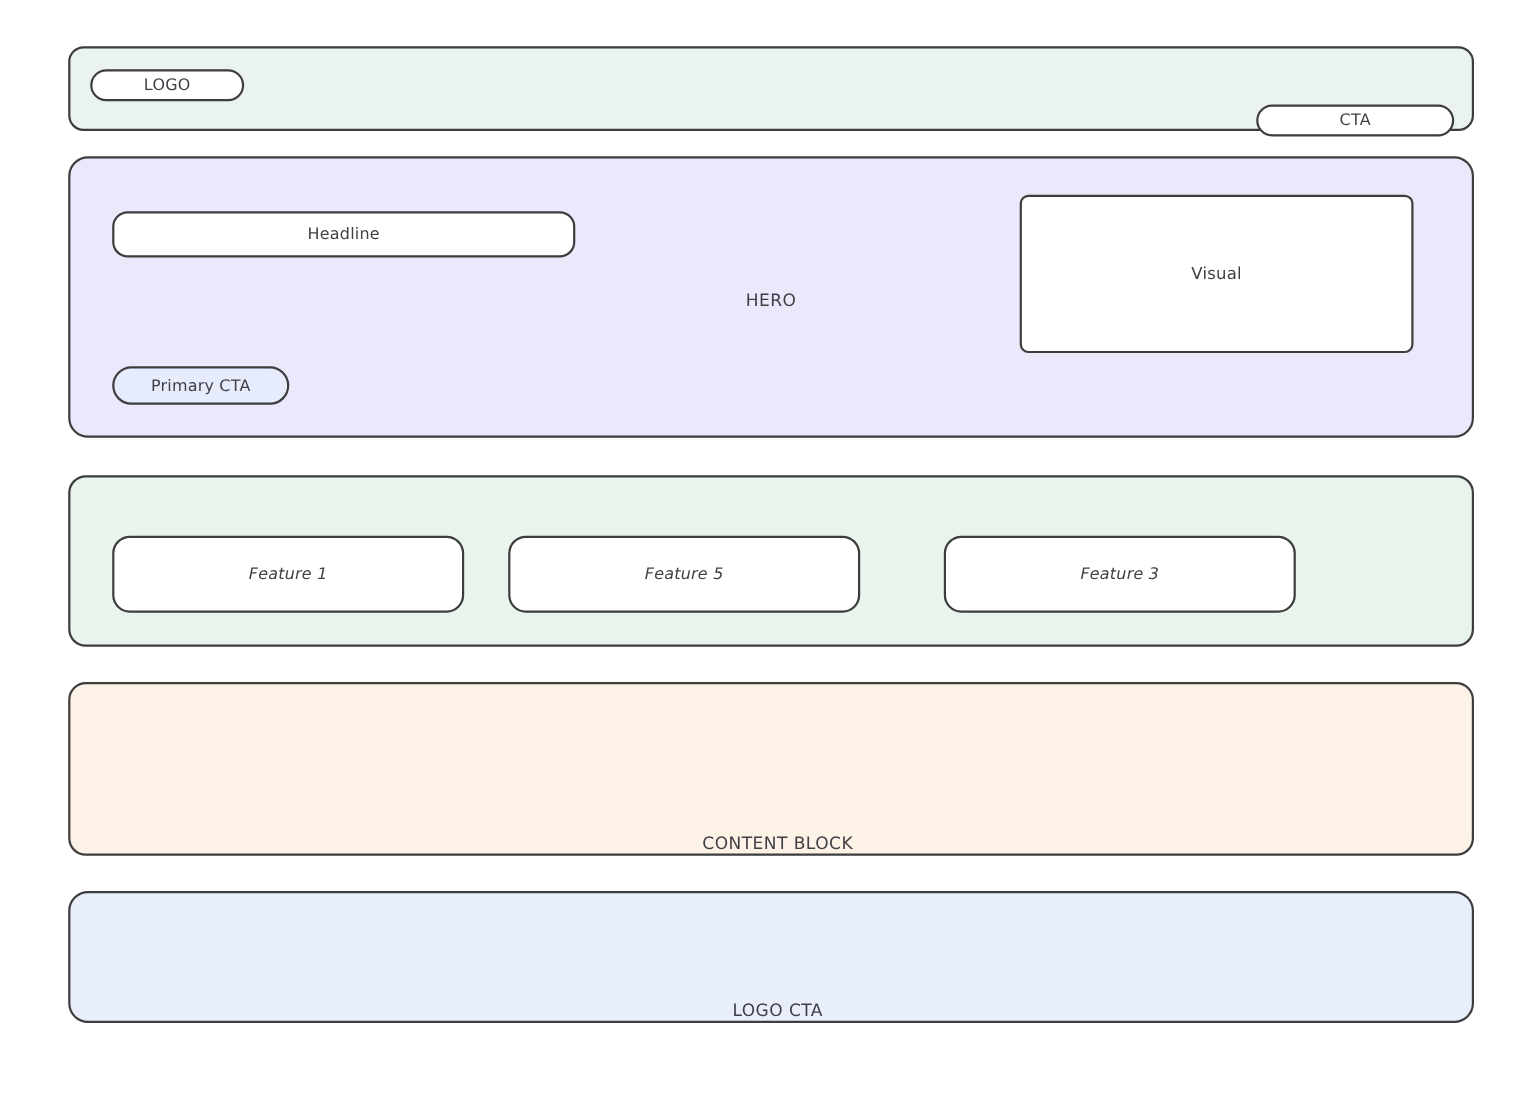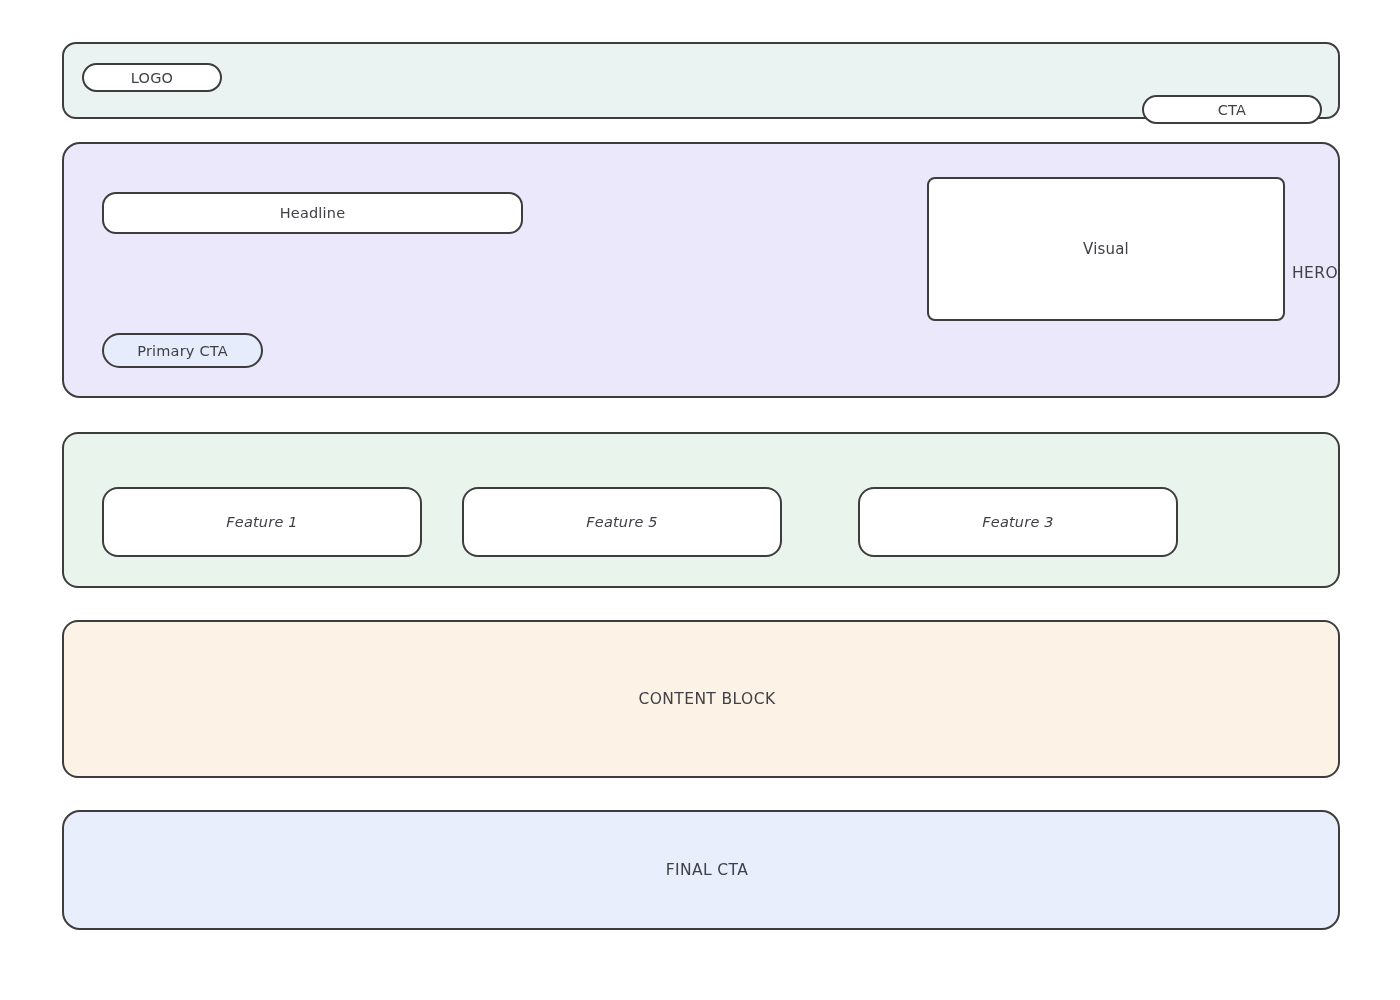--- a/index.html
+++ b/index.html
@@ -32,27 +32,27 @@
     align-items: center;
     justify-content: center;
     font-size: 14.5px;
     letter-spacing: 0.2px;
   }
   .pill { border-radius: 999px; }
   .section-label {
     position: absolute;
     left: 0;
     right: 0;
-    text-align: right;
+    text-align: center;
     font-size: 15.5px;
     letter-spacing: 0.4px;
   }
   .centered-flex {
     display: flex;
-    align-items: center;
+    align-items: flex-end;
     justify-content: center;
     padding-left: 12px;
   }
 
   
   .header-bar { top: 42px; height: 77px; border-radius: 14px; background: var(--header-bg, #eaf3f1); }
   .logo-pill { left: 18px; top: 19px; width: 140px; height: 29px; }
   .header-cta-pill { left: 1078px; top: 19px; width: 180px; height: 29px; margin-top: 32px; }
 
   
@@ -113,16 +113,16 @@
     <div class="box feature-box feature-3">
       <span>Feature 3</span>
     </div>
   </div>
 
   <div class="section content-block centered-flex">
     <span>CONTENT BLOCK</span>
   </div>
 
   <div class="section final-cta centered-flex">
-    <span>FINAL CTA</span>
+    <span>LOGO CTA</span>
   </div>
 
 </div>
 
 </body></html>

